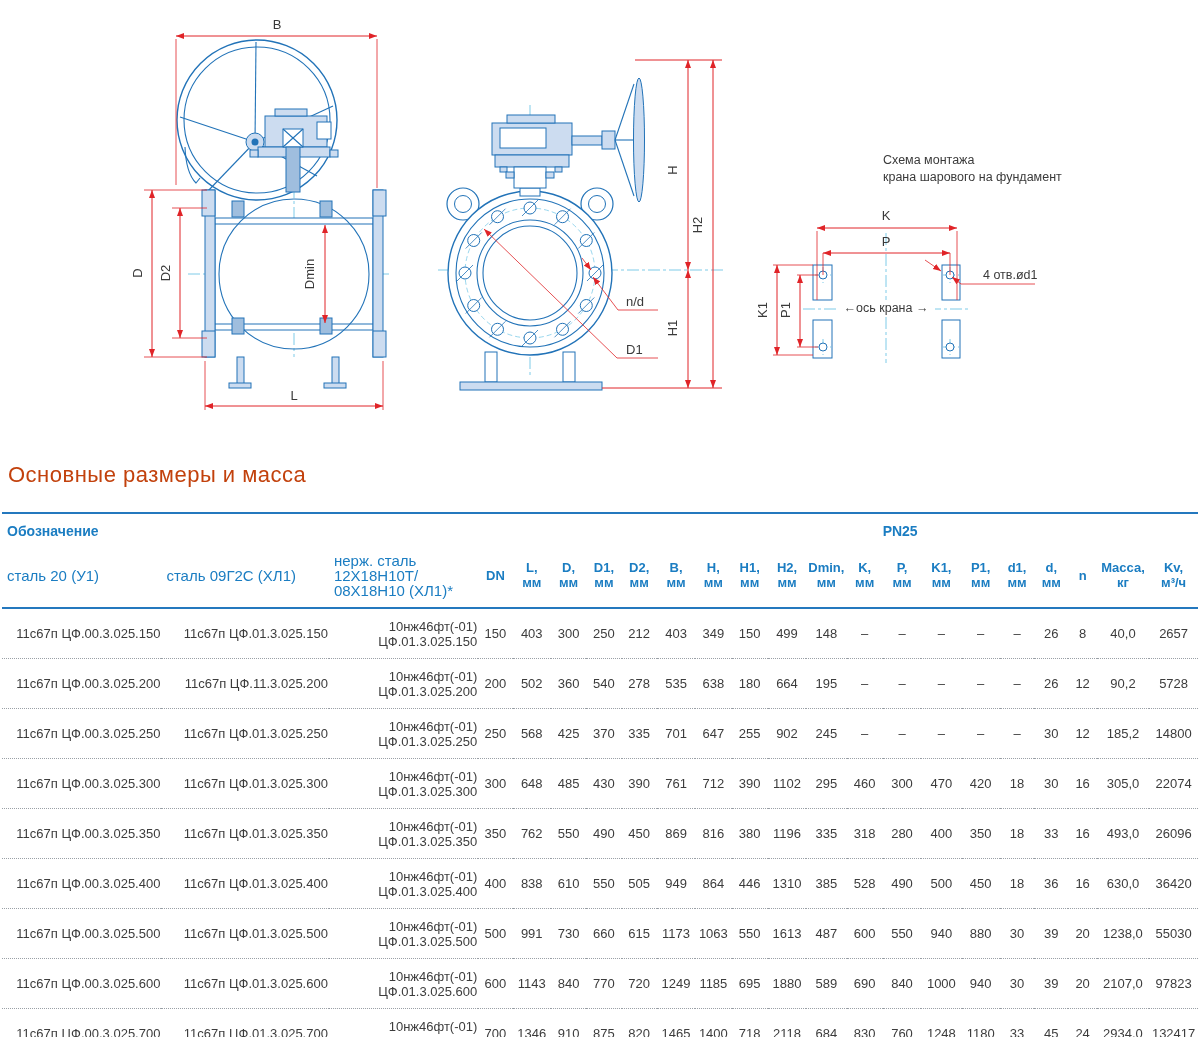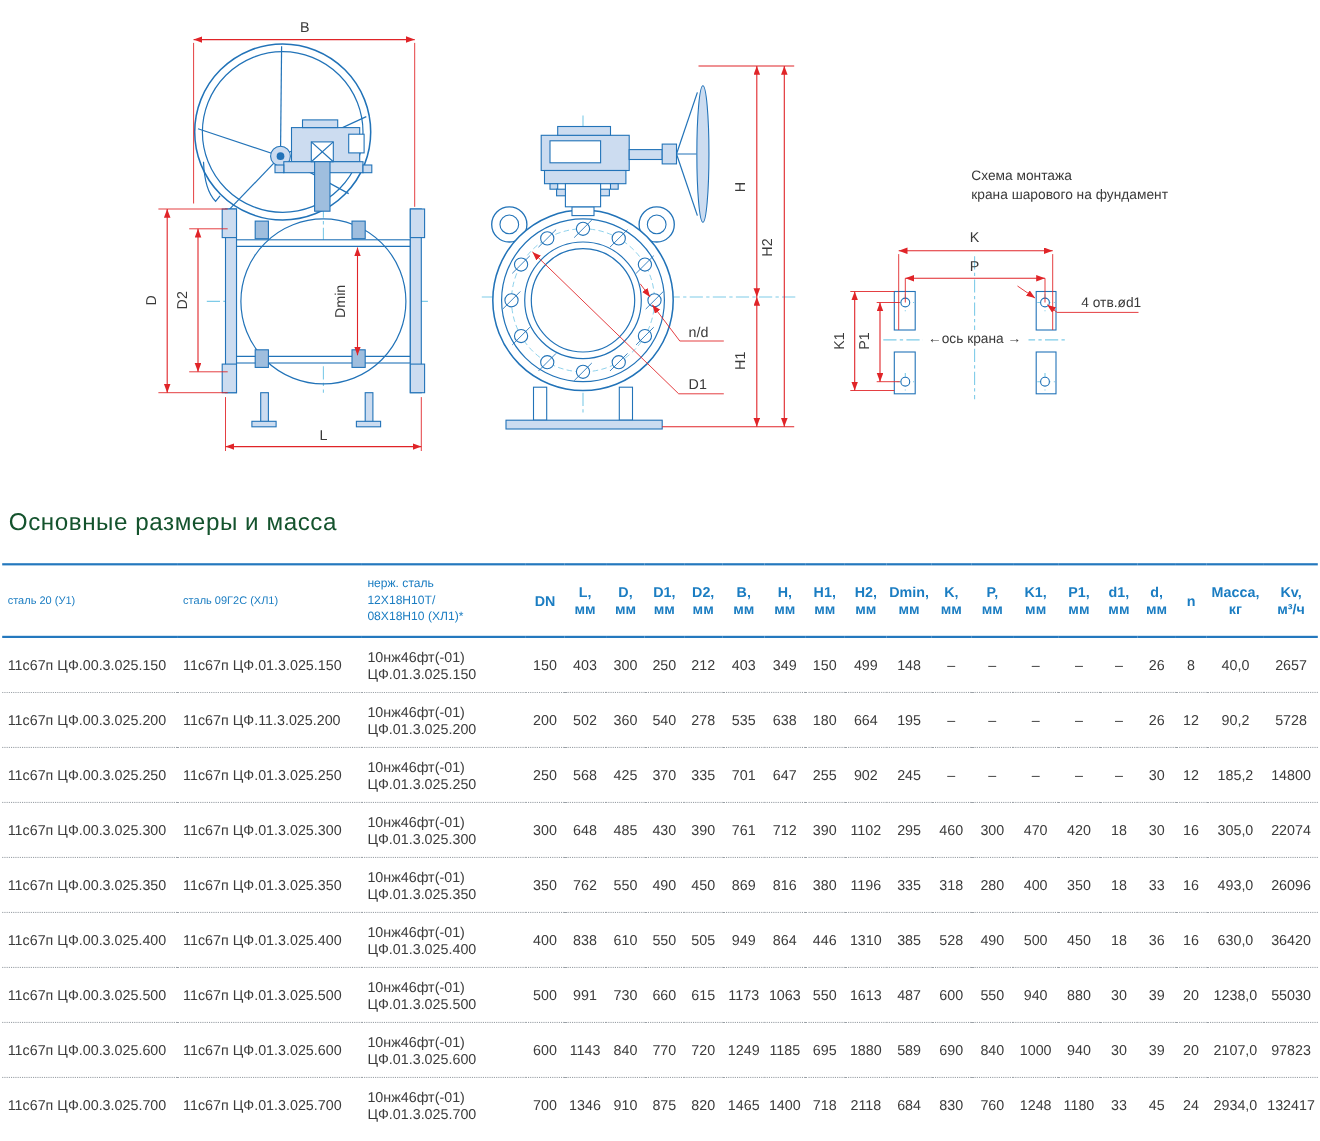--- a/index.html
+++ b/index.html
@@ -1,31 +1,31 @@
 <!DOCTYPE html>
 <html><head>
 <meta charset="utf-8">
 <style>
   html,body{margin:0;padding:0;background:#fff;}
   body{width:1200px;height:1037px;position:relative;overflow:hidden;
        font-family:"Liberation Sans",sans-serif;}
   .abs{position:absolute;}
-  .section-title{position:absolute;left:8px;top:462px;font-size:22px;color:#14532d;letter-spacing:.5px;}
+  .section-title{position:absolute;left:8px;top:462px;font-size:22px;color:#c2410c;letter-spacing:.5px;}
   
   table.dims{position:absolute;left:2px;top:512px;width:1196px;border-collapse:collapse;
              table-layout:fixed;border-top:2px solid #2478be;}
   table.dims thead th{color:#1b7dc2;vertical-align:middle;}
   th.desig-h{text-align:left;font-size:14px;font-weight:bold;padding:5px 0 0 5px;vertical-align:top;height:24px;}
   th.pn{font-size:14px;font-weight:bold;text-align:center;padding:5px 0 0 124px;vertical-align:top;}
-  th.steel{font-size:10px;font-weight:normal;text-align:left;padding-left:5px;height:62px;}
-  th.multi, td.multi{white-space:pre-line;line-height:15px;font-size:11px;}
+  th.steel{font-size:15px;font-weight:normal;text-align:left;padding-left:5px;height:62px;}
+  th.multi, td.multi{white-space:pre-line;line-height:15px;font-size:15px;}
   #header-row-b th{border-bottom:2px solid #2478be;}
   th.num-h{font-size:13px;font-weight:bold;text-align:center;line-height:15px;padding:0;}
   table.dims tbody td{font-size:13px;color:#3c3c3c;height:47px;border-bottom:1px dotted #9aa0a6;vertical-align:middle;}
-  td.lbl{text-align:left;padding-left:5px;}
+  td.lbl{text-align:right;padding-left:5px;}
   td.num{text-align:center;padding:0 1px;}
   table.dims tbody tr:last-child td{border-bottom:none;}
   
   .bl{stroke:#2273b8;fill:none;stroke-width:1.1;}
   .blf{stroke:#2273b8;fill:#ccdcf0;stroke-width:1;}
   .blw{stroke:#2273b8;fill:#ffffff;stroke-width:1;}
   .bld{stroke:#2273b8;fill:#9fbede;stroke-width:1;}
   .cl{stroke:#7ecbe8;stroke-width:1;fill:none;stroke-dasharray:12 3 3 3;}
   .rd{stroke:#e02428;stroke-width:1;fill:none;}
   .rdt{stroke:#e02428;stroke-width:.8;fill:none;}
@@ -324,20 +324,24 @@
       <col style="width:38px">
     <col style="width:40px">
       <col style="width:38px">
       <col style="width:34px">
       <col style="width:34px">
     <col style="width:28px">
       <col style="width:52px">
       <col style="width:48px">
   </colgroup>
   <thead>
+    <tr>
+      <th class="desig-h" colspan="3">Обозначение</th>
+      <th class="pn" colspan="19">PN25</th>
+    </tr>
     <tr id="header-row-b">
       <th class="steel">сталь 20 (У1)</th>
       <th class="steel">сталь 09Г2С (ХЛ1)</th>
       <th class="steel multi">нерж. сталь
 12Х18Н10Т/
 08Х18Н10 (ХЛ1)*</th>
 
     <th class="num-h">
           <div>DN</div>
         </th>

